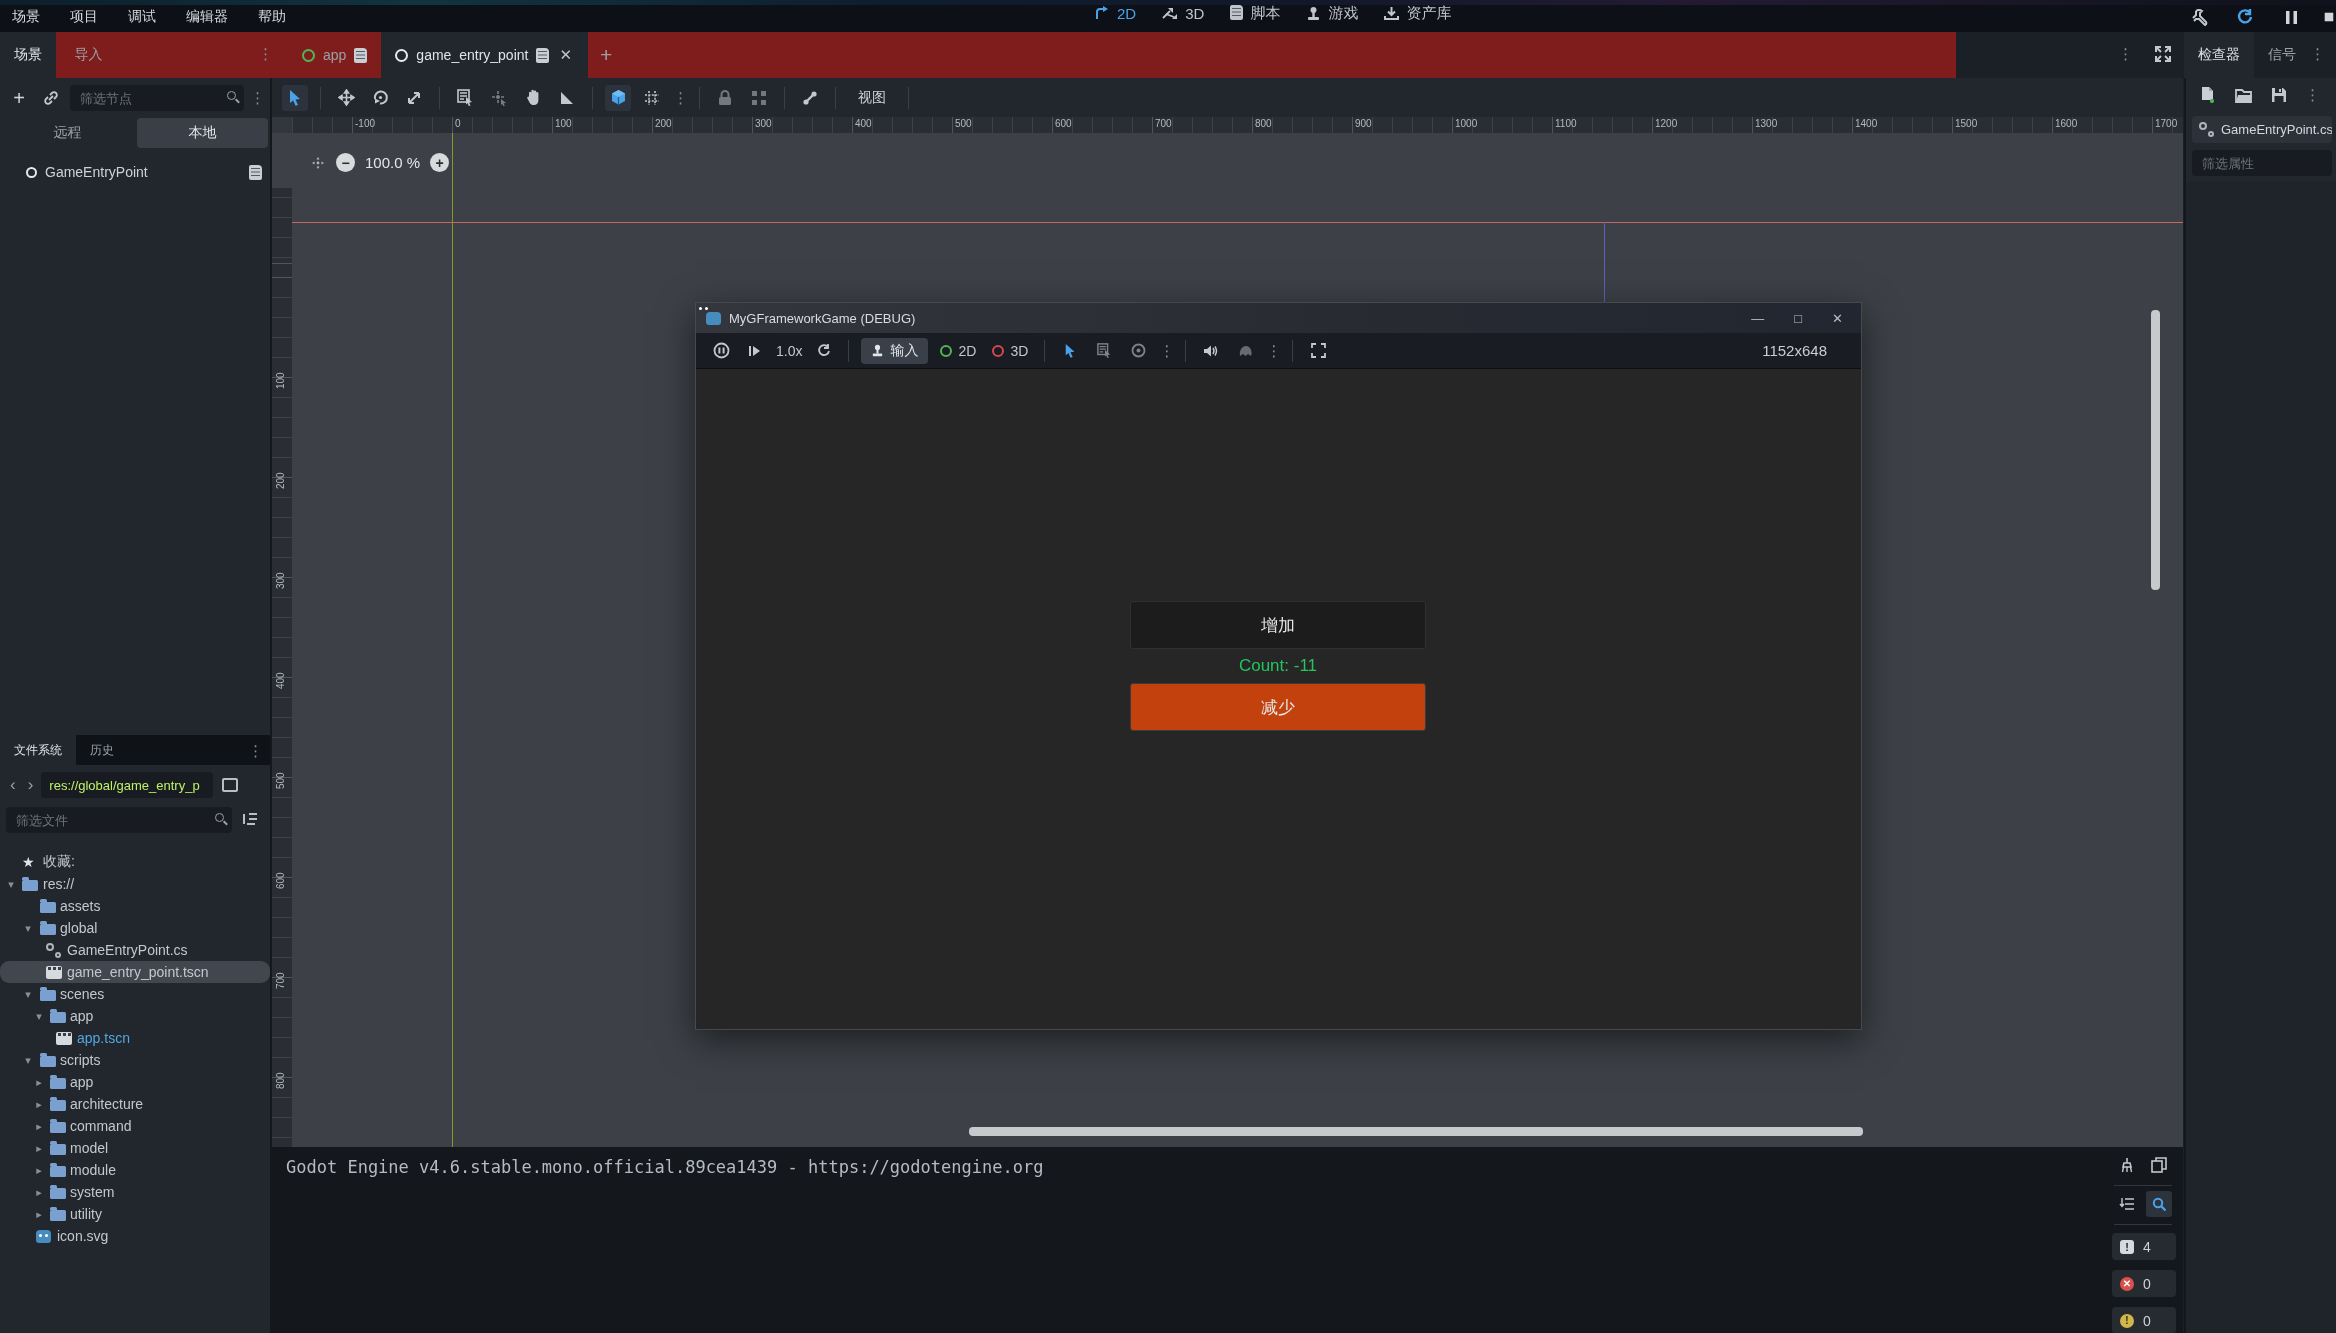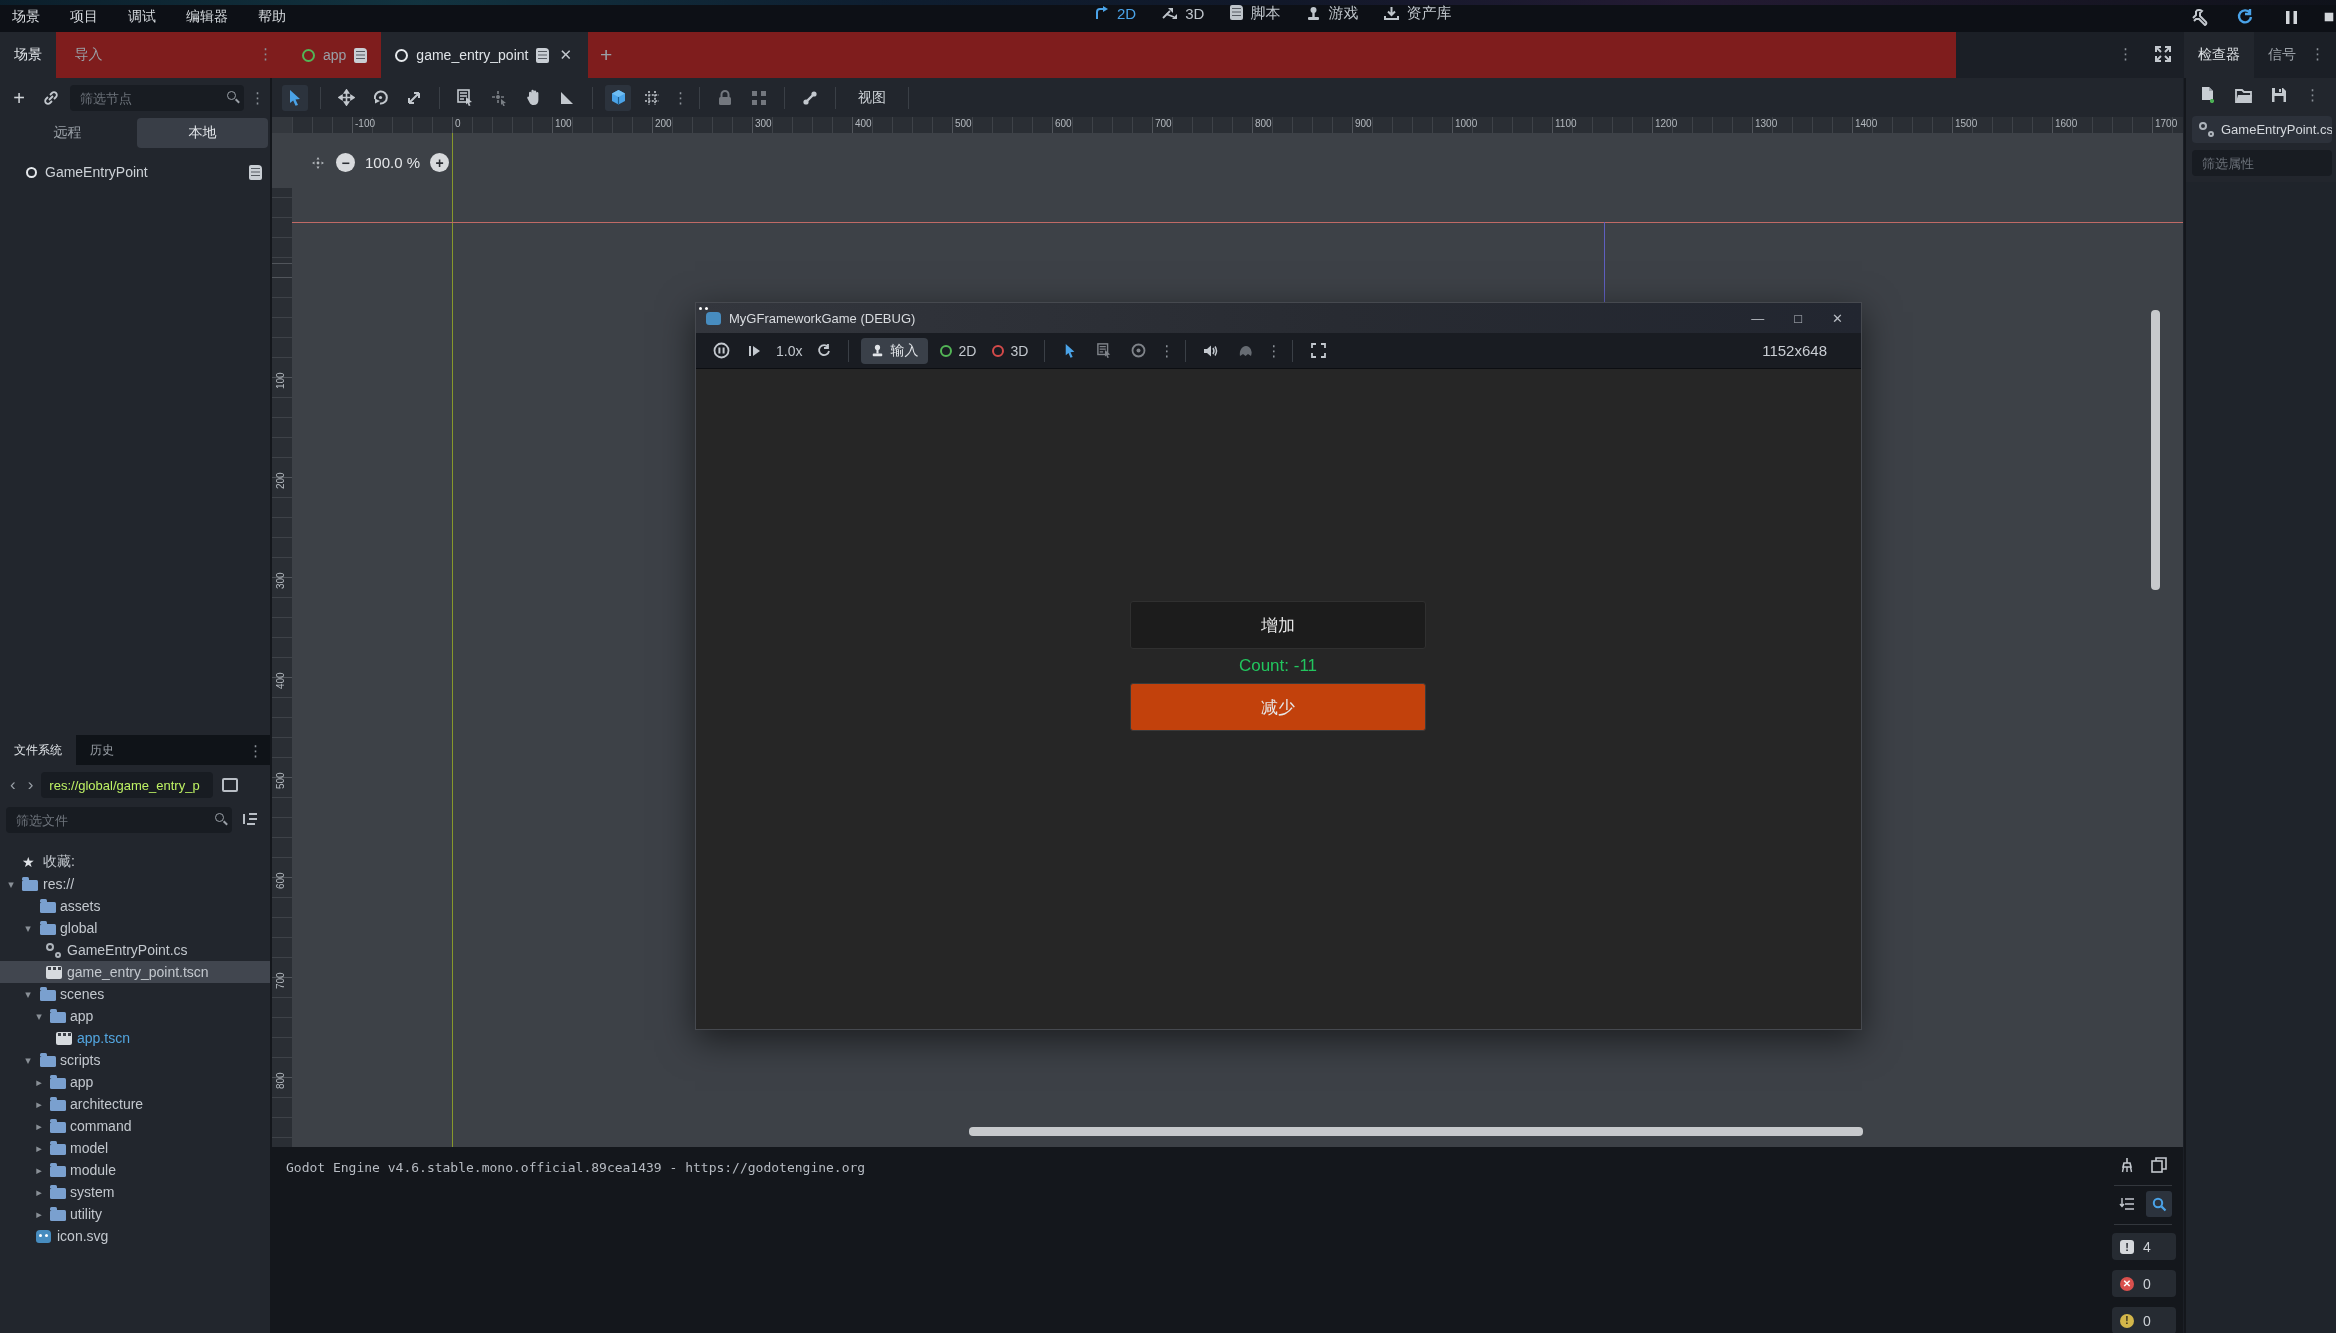--- a/index.html
+++ b/index.html
@@ -67,21 +67,21 @@
   #fs-filter { position:absolute; left:0; top:727px; width:100%; height:30px; display:flex; align-items:center; gap:6px; padding:0 6px; }
   .sort-ic { width:16px; height:14px; position:relative; }
   .sort-ic:before { content:""; position:absolute; left:6px; top:0; width:8px; height:2px; background:#b9bec5; box-shadow:0 5px 0 #b9bec5, -2px 10px 0 #b9bec5; }
   .sort-ic:after { content:""; position:absolute; left:0; top:1px; width:2px; height:10px; background:#b9bec5; }
 
   
   #fs-tree { position:absolute; left:0; top:773px; width:100%; }
   .trow { position:relative; height:22px; display:flex; align-items:center; font-size:14px; color:#c3c8ce; white-space:nowrap; }
   .trow .arr { position:absolute; font-size:11px; color:#8a9097; width:12px; text-align:center; }
   .trow .lbl { position:absolute; }
-  .trow.sel { background:#41464f; }
+  .trow.sel { background:#41464f;border-radius:9px; }
   .trow .lbl.blue { color:#53a6e0; }
   .star { color:#e0e3e7; font-size:14px; position:absolute; }
   .folder { position:absolute; width:16px; height:11px; background:#7aa0cf; border-radius:1.5px; margin-top:2px; }
   .folder:before { content:""; position:absolute; top:-3px; left:0; width:7px; height:3px; background:#7aa0cf; border-radius:1.5px 1.5px 0 0; }
   .scene-ic { position:absolute; width:16px; height:13px; background:#d6dade; border-radius:2px; }
   .scene-ic:before { content:""; position:absolute; top:1.5px; left:1.5px; width:3px; height:2.5px; background:#3a3e45; box-shadow:5px 0 0 #3a3e45, 10px 0 0 #3a3e45; }
   .cs-ic { position:absolute; width:15px; height:15px; }
   .cs-ic i { position:absolute; border:2.5px solid #aeb4bb; border-radius:50%; }
   .cs-ic i:nth-child(1){ width:8px; height:8px; left:0; top:0; }
   .cs-ic i:nth-child(2){ width:6px; height:6px; right:0; bottom:0; }
@@ -132,21 +132,21 @@
   #gw-res { margin-left:auto; font-size:15px; color:#c9cdd3; padding-right:22px; }
   #gw-content { height:660px; background:#262626; position:relative; }
   #gw-ui { position:absolute; left:434px; top:232px; width:296px; }
   .gw-btn { height:48px; display:flex; align-items:center; justify-content:center; font-size:17px; color:#e6e6e6; border-radius:3px; }
   #btn-increase { background:#1c1c1c; border:1px solid #303030; }
   #btn-decrease { background:#c2410c; border:1px solid #3a3a3a; }
   #count-label { height:34px; display:flex; align-items:center; justify-content:center; font-size:17px; color:#22c55e; }
 
   
   #output-panel { position:absolute; left:0; top:1069px; width:1911px; height:186px; background:#14171c; }
-  #output-log { position:absolute; left:14px; top:12px; font-family:"DejaVu Sans Mono","Liberation Mono",monospace; font-size:13px; color:#b6bbc2; }
+  #output-log { position:absolute; left:14px; top:12px; font-family:"DejaVu Sans Mono","Liberation Mono",monospace; font-size:17px; color:#b6bbc2; }
   .oline { height:17px; line-height:17px; white-space:pre; }
   #output-side { position:absolute; left:1836px; top:0; width:75px; height:186px; }
   .oshr { position:absolute; left:6px; width:58px; height:1px; background:#33373d; }
   .badge { position:absolute; left:4px; width:64px; height:27px; background:#262b32; border-radius:4px; display:flex; align-items:center; gap:9px; padding:0 8px; font-size:14px; color:#ced2d7; }
   .b-alert { width:14px; height:14px; border-radius:3px; background:#d6d9dd; color:#22262d; font-size:11px; font-weight:bold; display:flex; align-items:center; justify-content:center; }
   .b-error { width:14px; height:14px; border-radius:50%; background:#d9504d; color:#fff; font-size:10px; font-weight:bold; display:flex; align-items:center; justify-content:center; }
   .b-warn { width:14px; height:14px; border-radius:50%; background:#d3b64a; color:#2b2617; font-size:10px; font-weight:bold; display:flex; align-items:center; justify-content:center; }
 
   
   #right-panel { position:absolute; left:2184px; top:78px; width:152px; height:1255px; background:#22262d; border-left:2px solid #14171c; }

